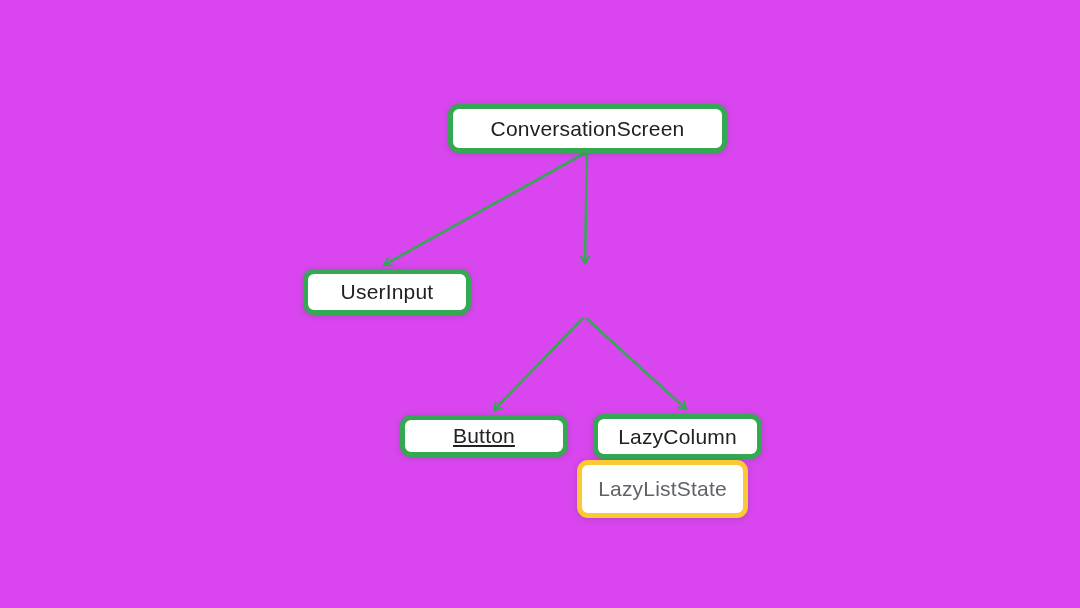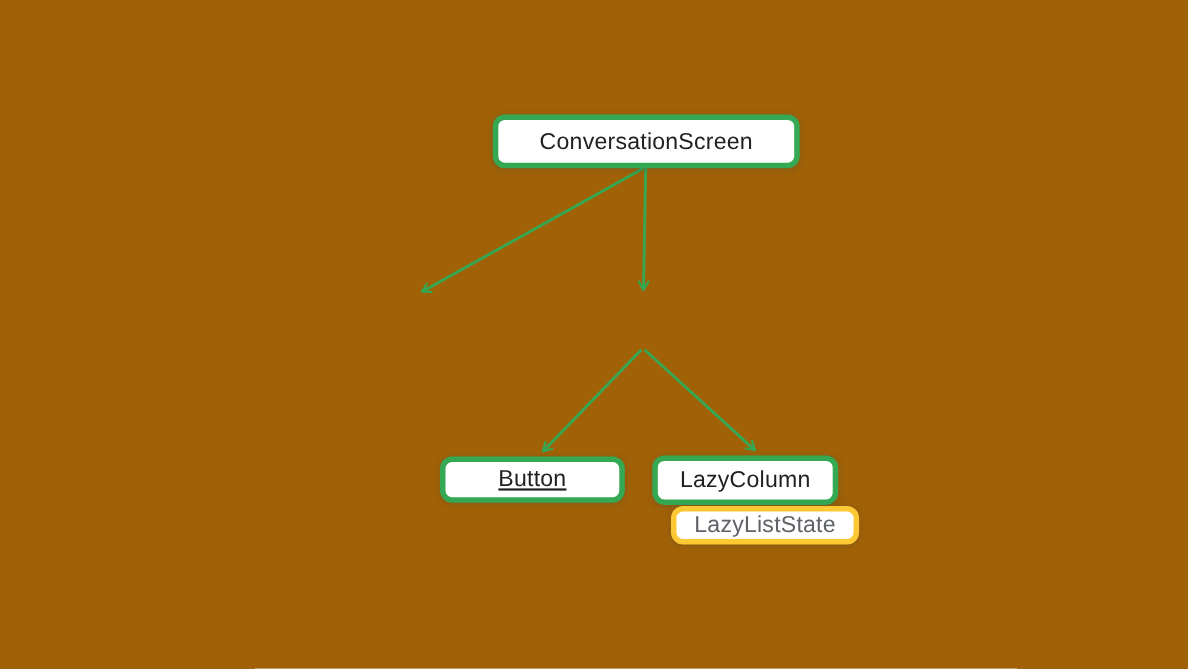--- a/index.html
+++ b/index.html
@@ -5,21 +5,21 @@
   html, body {
     margin: 0;
     padding: 0;
     background: #ffffff;
     font-family: "Liberation Sans", sans-serif;
   }
   .canvas {
     position: relative;
     width: 1080px;
     height: 608px;
-    background: #a16207;
+    background: #d946ef;
     overflow: hidden;
   }
   .edges-layer {
     position: absolute;
     left: 0;
     top: 0;
     width: 1080px;
     height: 608px;
     pointer-events: none;
   }
@@ -40,21 +40,21 @@
   }
   .node.yellow {
     border-color: #FCC934;
     color: #5F6368;
   }
   #node-conversation-screen { left: 448px; top: 104px; width: 279px; height: 49px; }
   #node-user-input          { left: 303px; top: 269px; width: 168px; height: 46px; }
   #node-messages-list       { left: 502px; top: 269px; width: 166px; height: 47px; }
   #node-button              { left: 400px; top: 415px; width: 168px; height: 42px; text-decoration: underline; }
   #node-lazy-column         { left: 593px; top: 414px; width: 169px; height: 45px; }
-  #node-lazy-list-state     { left: 610px; top: 460px; width: 171px; height: 35px; align-items: flex-end; }
+  #node-lazy-list-state     { left: 577px; top: 460px; width: 171px; height: 58px; }
 </style>
 </head>
 <body>
 
 <div class="canvas">
 
   <svg class="edges-layer" width="1080" height="608" viewBox="0 0 1080 608" xmlns="http://www.w3.org/2000/svg">
     <defs>
       <marker id="arrowhead" viewBox="0 0 10 10" refX="7.5" refY="5" markerWidth="4.2" markerHeight="4.2" orient="auto-start-reverse">
         <path d="M1,1 L8,5 L1,9" fill="none" stroke="#34A853" stroke-width="1.8" stroke-linecap="round" stroke-linejoin="round"></path>
@@ -63,20 +63,23 @@
     <line x1="585" y1="153" x2="384" y2="265" stroke="#34A853" stroke-width="2.6" marker-end="url(#arrowhead)"></line>
     <line x1="587" y1="153" x2="585" y2="263" stroke="#34A853" stroke-width="2.6" marker-end="url(#arrowhead)"></line>
     <line x1="583" y1="318" x2="494" y2="410" stroke="#34A853" stroke-width="2.6" marker-end="url(#arrowhead)"></line>
     <line x1="586" y1="318" x2="686" y2="409" stroke="#34A853" stroke-width="2.6" marker-end="url(#arrowhead)"></line>
   </svg>
 
   <div class="node" id="node-conversation-screen">
     <span>ConversationScreen</span>
   </div>
 
+  <div class="node" id="node-user-input">
+    <span>UserInput</span>
+  </div>
 
 
   <div class="node" id="node-button">
     <span>Button</span>
   </div>
 
   <div class="node" id="node-lazy-column">
     <span>LazyColumn</span>
   </div>
 

